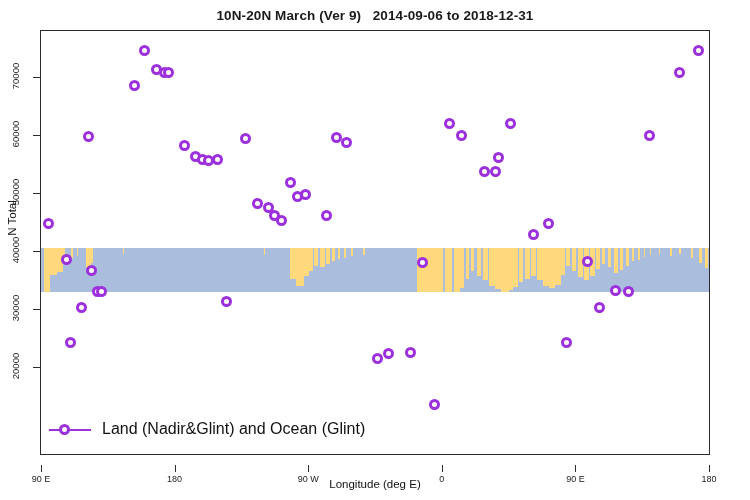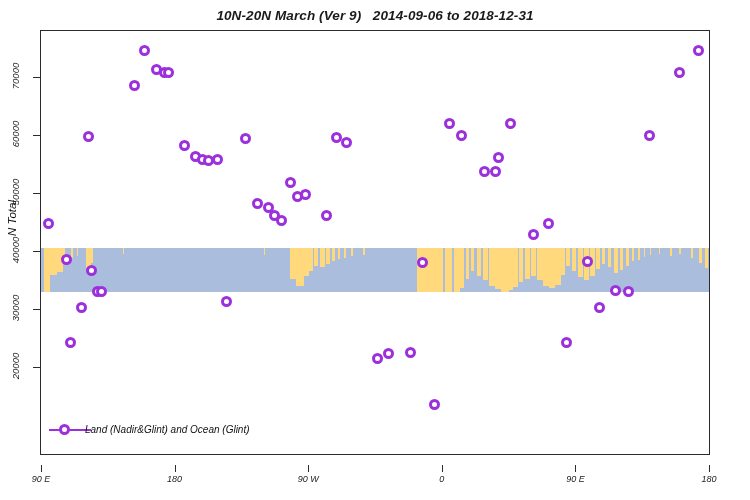--- a/index.html
+++ b/index.html
@@ -1,18 +1,18 @@
 <!DOCTYPE html>
 <html><head>
 <meta charset="utf-8">
 <style>
   html,body{margin:0;padding:0;background:#fff;}
   body{width:750px;height:500px;overflow:hidden;
        font-family:"Liberation Sans","DejaVu Sans",sans-serif;color:#1a1a1a;}
-  #root{position:relative;width:622px;height:500px;font-style:italic;}
+  #root{position:relative;width:622px;height:500px;}
 
   
   .title{position:absolute;left:0;top:8px;width:750px;text-align:center;
          font-size:13.5px;font-weight:bold;letter-spacing:.1px;white-space:pre;}
 
   
   .plot-frame{position:absolute;left:40px;top:30px;width:670px;height:425px;
               border:1.4px solid #2b2b2b;box-sizing:border-box;background:#fff;}
   .plot-clip{position:absolute;left:41px;top:31px;width:668px;height:423px;
              overflow:hidden;}
@@ -41,22 +41,22 @@
   .axis-title-y{position:absolute;left:-48px;top:212px;width:120px;text-align:center;
                 font-size:11.5px;color:#111;transform:rotate(-90deg);}
 
   
   .legend{position:absolute;left:41px;top:415px;width:300px;height:30px;}
   .legend-line{position:absolute;left:8px;top:14px;width:42px;height:0;
                border-top:2.4px solid #9b30dc;}
   .legend-mark{position:absolute;left:23px;top:14px;width:11px;height:11px;
                margin:-5.5px 0 0 -5.5px;border:3px solid #9b30dc;border-radius:50%;
                background:#fff;box-sizing:border-box;}
-  .legend-text{position:absolute;left:44px;top:14px;transform:translateY(-50%);
-               font-size:10px;color:#111;white-space:nowrap;}
+  .legend-text{position:absolute;left:61px;top:14px;transform:translateY(-50%);
+               font-size:16px;color:#111;white-space:nowrap;}
 </style>
 </head>
 <body>
 
 <div id="root">
 
   <div class="title">10N-20N March (Ver 9)   2014-09-06 to 2018-12-31</div>
 
   <div class="ylabels"></div>
   <div class="axis-title-y">N Total</div>
@@ -194,20 +194,21 @@
       <div class="xlabel" style="left: 134.6px;">180</div>
       <div class="xtick" style="left: 268.2px;"></div>
       <div class="xlabel" style="left: 268.2px;">90 W</div>
       <div class="xtick" style="left: 401.8px;"></div>
       <div class="xlabel" style="left: 401.8px;">0</div>
       <div class="xtick" style="left: 535.4px;"></div>
       <div class="xlabel" style="left: 535.4px;">90 E</div>
       <div class="xtick" style="left: 669px;"></div>
       <div class="xlabel" style="left: 669px;">180</div>
     </div>
+  <div class="axis-title-x">Longitude (deg E)</div>
 
   <div class="legend">
     <div class="legend-line"></div>
     <div class="legend-mark"></div>
     <div class="legend-text">Land (Nadir&amp;Glint) and Ocean (Glint)</div>
   </div>
 
 <div class="ytick" style="left: 33px; top: 367.082px;"></div>
     <div class="ylabel" style="position: absolute; left: 0px; top: 366.082px; width: 30px; text-align: center; transform: translateY(-50%) rotate(-90deg);">20000</div>
     <div class="ytick" style="left: 33px; top: 309.137px;"></div>

